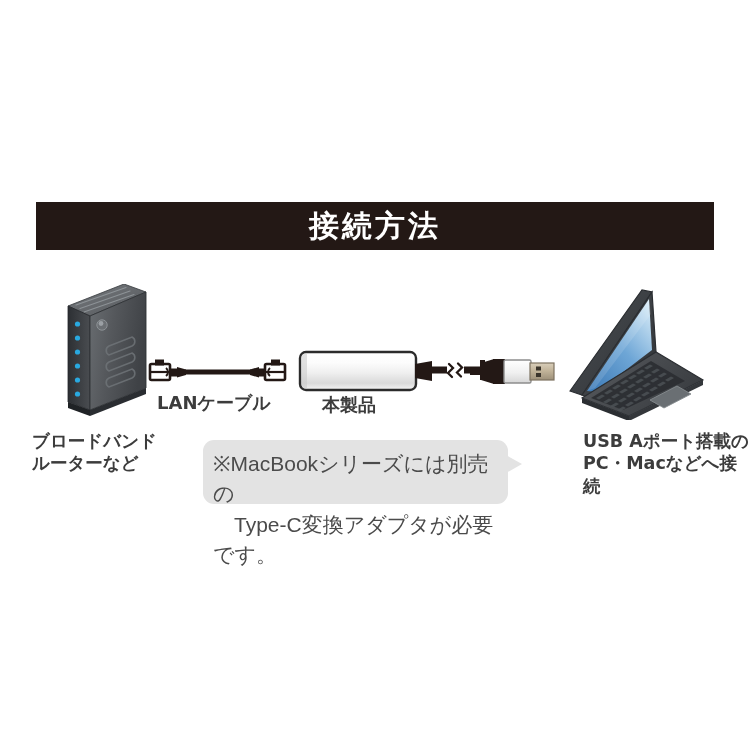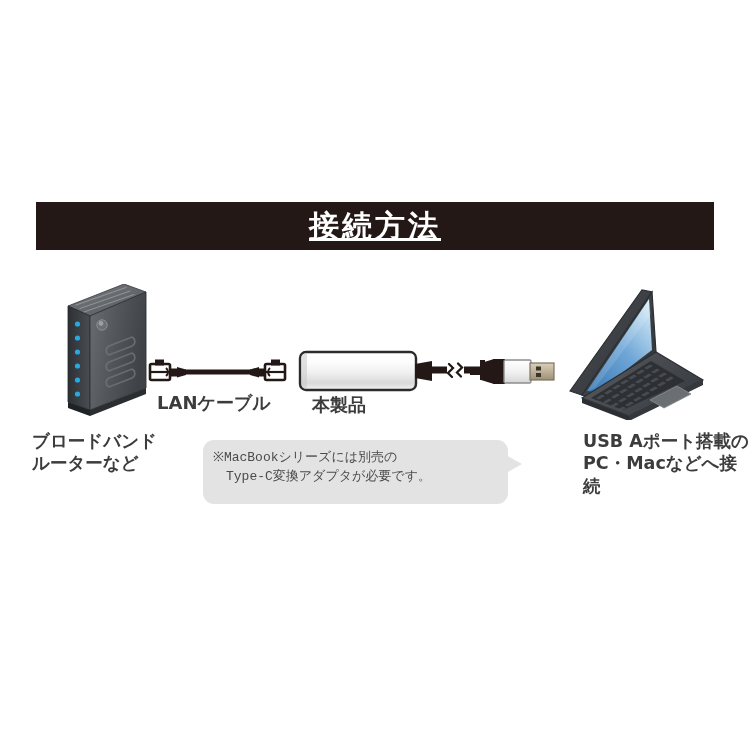--- a/index.html
+++ b/index.html
@@ -30,36 +30,35 @@
     align-items: center;
     justify-content: center;
   }
   .banner-title {
     color: #ffffff;
     font-size: 30px;
     font-weight: bold;
     letter-spacing: 3px;
     line-height: 1;
     font-family: "DejaVu Sans", "Liberation Sans", sans-serif;
-    text-decoration: underline;
   }
 
   
   .label {
     position: absolute;
     color: #3c3c3c;
     font-weight: bold;
     font-size: 17.5px;
     line-height: 1.28;
     white-space: pre-line;
     font-family: "DejaVu Sans", "Liberation Sans", sans-serif;
   }
   .label-router   { left: 32px;  top: 430px; text-align: left; }
   .label-lan      { left: 157px; top: 391px; font-size: 18px; }
-  .label-product  { left: 312px; top: 393px; font-size: 18px; }
+  .label-product  { left: 322px; top: 393px; font-size: 18px; }
   .label-pc       { left: 543px; top: 430px; text-align: left; margin-left: 40px; }
 
   
   .bubble {
     position: absolute;
     left: 203px;
     top: 440px;
     width: 305px;
     height: 64px;
     background: #e3e3e3;
@@ -73,24 +72,24 @@
     border-top: 9px solid transparent;
     border-bottom: 9px solid transparent;
     border-left: 16px solid #e3e3e3;
   }
   .bubble-text {
     position: absolute;
     left: 213px;
     top: 449px;
     width: 295px;
     color: #4b4b4b;
-    font-size: 13px;
+    font-size: 21px;
     line-height: 1.45;
     white-space: pre-line;
-    font-family: Liberation Mono, monospace;
+    font-family: Liberation Sans, sans-serif;
   }
 
   .art { position: absolute; }
 </style>
 </head>
 <body>
 
 <div id="canvas">
 
   <div class="banner">

